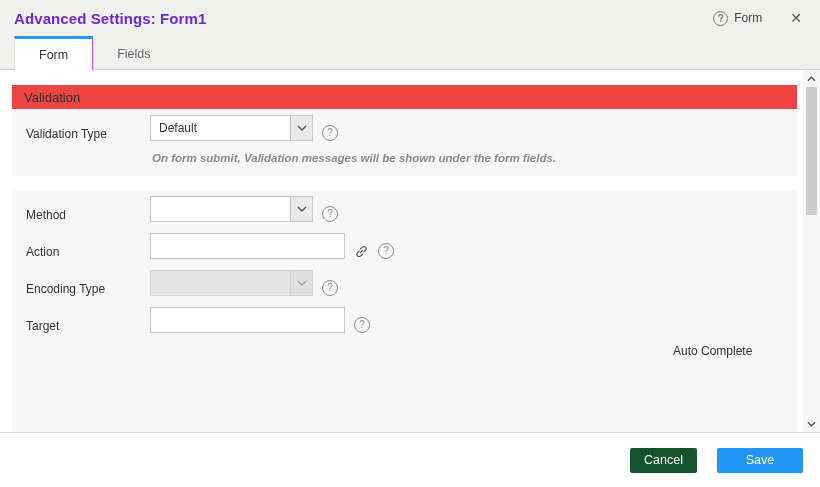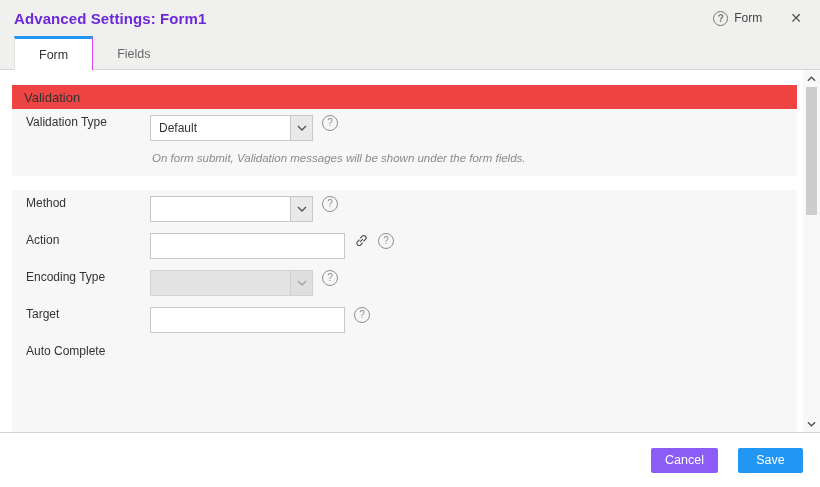--- a/index.html
+++ b/index.html
@@ -91,21 +91,21 @@
     padding-left: 12px;
     font-size: 13px; color: #333;
   }
   .section-body {
     background: #f7f7f7;
     padding: 6px 0 10px 14px;
   }
   .section-body.behavior { padding-bottom: 30px; }
 
   .form-row {
-    display: flex; align-items: flex-start;
+    display: flex; align-items: flex-end;
     margin-bottom: 11px;
     min-height: 26px;
   }
   .form-row:last-child { margin-bottom: 0; flex-direction: column; }
   .row-label {
     width: 124px; flex: 0 0 124px;
     font-size: 12px; color: #333;
   }
 
   
@@ -152,21 +152,21 @@
     border: 1px solid #8f8f8f; color: #8f8f8f;
     font-size: 10px; line-height: 14px; text-align: center;
     cursor: pointer; flex: 0 0 16px;
   }
   .link-btn {
     margin-left: 9px; cursor: pointer;
     display: flex; align-items: center;
     color: #555;
   }
 
-  .hint-row { display: flex; margin-top: 6px; margin-bottom: 2px; }
+  .hint-row { display: flex; margin-top: 6px; margin-bottom: 2px; font-weight: bold; }
   .hint-offset { width: 124px; flex: 0 0 124px; }
   .hint-text {
     font-size: 11.5px; font-style: italic; color: #8a8a8a;
     padding-left: 2px;
   }
 
   
   .toggle {
     width: 36px; height: 18px; border-radius: 9px;
     background: #d8d8d8;
@@ -204,22 +204,22 @@
     background: #fff;
     display: flex; align-items: center; justify-content: flex-end;
     padding-right: 17px; gap: 20px;
   }
   .btn {
     height: 25px; border: none; border-radius: 2px;
     font-size: 12.5px; color: #fff; cursor: pointer;
     font-family: "Liberation Sans", "DejaVu Sans", sans-serif;
     padding: 0 18px;
   }
-  .btn.cancel { background: #8b5cf6; width: 67px; padding: 0; }
-  .btn.save  { background: #2196f3; width: 65px; padding: 0; }
+  .btn.cancel { background: #14532d; width: 67px; padding: 0; }
+  .btn.save  { background: #2196f3; width: 86px; padding: 0; }
 </style>
 </head>
 <body>
 
 <div class="dialog">
 
   <div class="titlebar">
     <h1>Advanced Settings: Form1</h1>
     <div class="spacer"></div>
     <div class="help-group">

